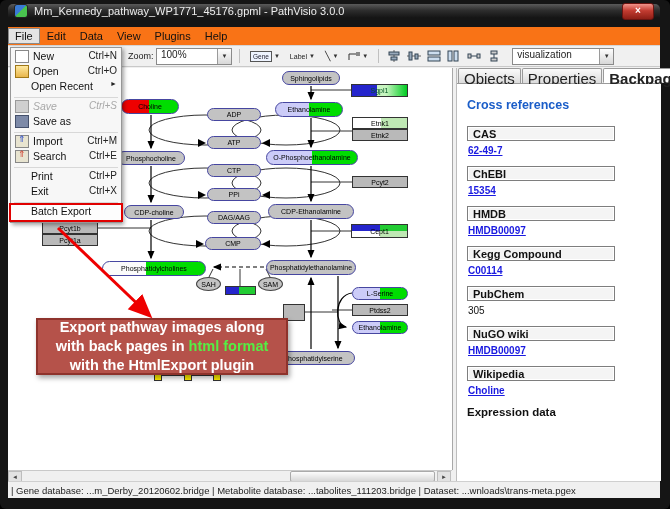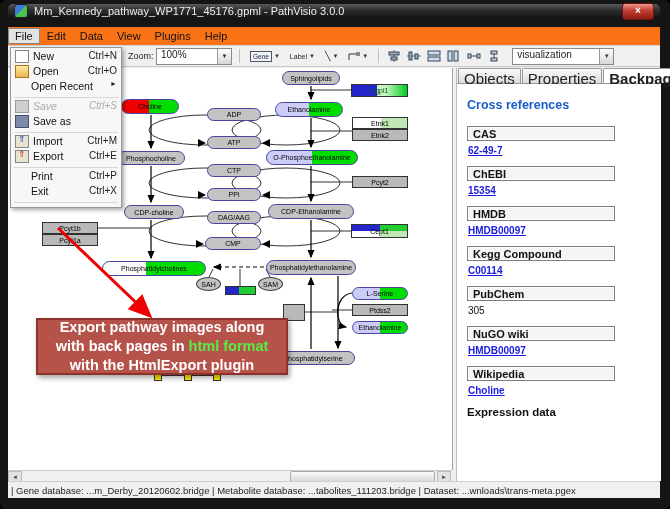--- a/index.html
+++ b/index.html
@@ -309,35 +309,40 @@
           <span class="sc"></span>
         </div>
         <div class="fm-sep"></div>
         <div class="fm-row">
           <span class="mi import-icon"></span>
           <span class="lbl">Import</span>
           <span class="sc">Ctrl+M</span>
         </div>
         <div class="fm-row">
           <span class="mi export-icon"></span>
-          <span class="lbl">Export</span>
+          <span class="lbl">Search</span>
           <span class="sc">Ctrl+E</span>
         </div>
         <div class="fm-sep"></div>
         <div class="fm-row">
           <span class="mi "></span>
           <span class="lbl">Print</span>
           <span class="sc">Ctrl+P</span>
         </div>
         <div class="fm-row">
           <span class="mi "></span>
           <span class="lbl">Exit</span>
           <span class="sc">Ctrl+X</span>
         </div>
         <div class="fm-sep"></div>
+        <div class="fm-row hl">
+          <span class="mi "></span>
+          <span class="lbl">Batch Export</span>
+          <span class="sc"></span>
+        </div>
       </div>
 
     <div class="hscroll">
       <span class="hs-btn">◄</span>
       <span class="hs-thumb"></span>
       <span class="hs-btn" style="position:absolute;right:1px;">►</span>
     </div>
 
     <div class="statusbar">
       <span>| Gene database: ...m_Derby_20120602.bridge | Metabolite database: ...tabolites_111203.bridge | Dataset: ...wnloads\trans-meta.pgex</span>

